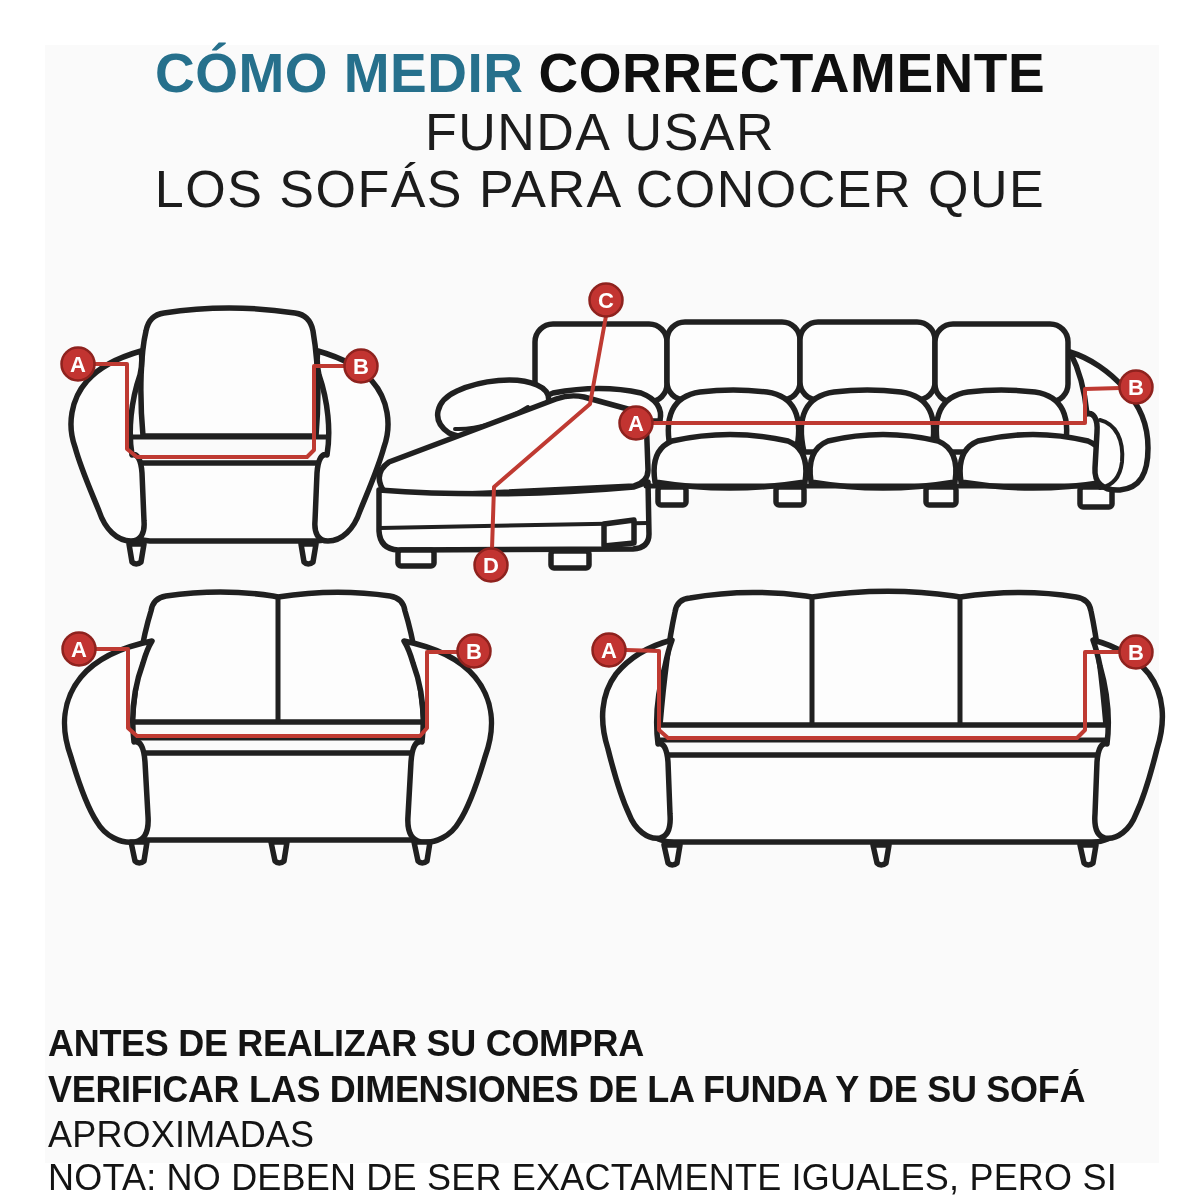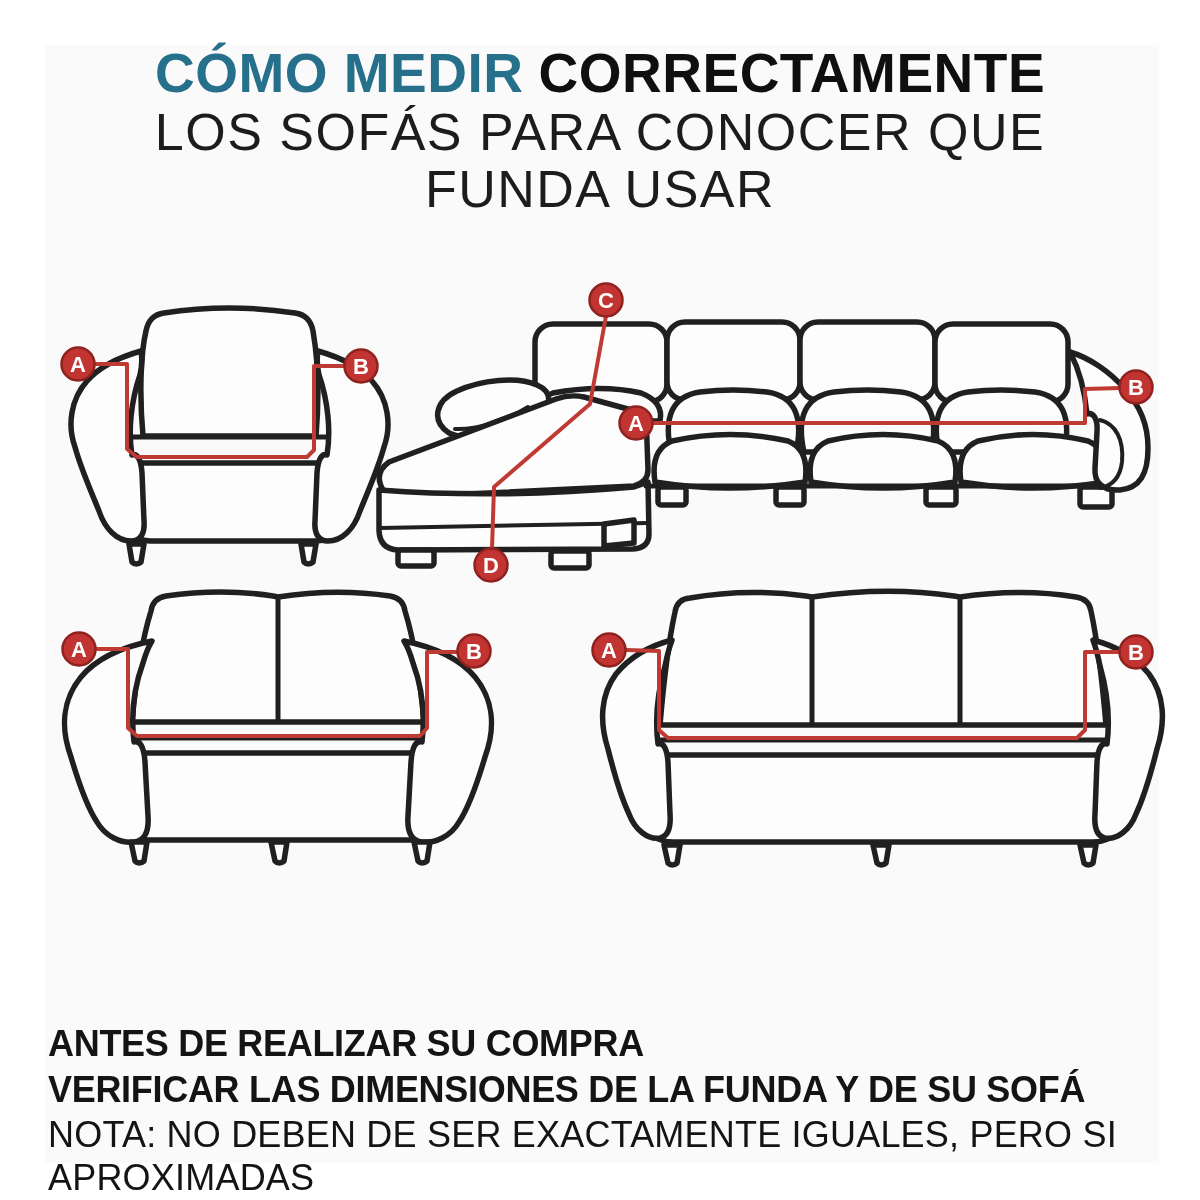--- a/index.html
+++ b/index.html
@@ -26,22 +26,22 @@
   .fn:first-of-type{margin-top:4px;}
 </style>
 </head>
 <body>
 
 <div class="canvas">
   <div class="panel"></div>
 
   <div class="header">
     <div class="t1"><span class="accent">CÓMO MEDIR</span><span>CORRECTAMENTE</span></div>
+    <div class="t2">FUNDA USAR</div>
     <div class="t2">LOS SOFÁS PARA CONOCER QUE</div>
-    <div class="t2">FUNDA USAR</div>
   </div>
 
   <svg class="art" viewBox="0 0 1200 1200">
 
     <g>
       <path class="ln" d="M 126,437 L 340,437"></path>
       <path class="ink" d="M 122,463 L 344,463 L 344,505 Q 344,540 316,541 L 150,541 Q 122,540 122,505 Z"></path>
       <path class="ink" d="M 143,436 C 139,392 141,352 146,331 Q 149,315 164,313 Q 229,303 295,313 Q 310,315 313,331 C 318,360 319,400 316,436 Z"></path>
       <path class="ink" d="M 141,351 C 120,357 99,367 87,381 C 71,399 67,425 75,447 C 81,469 91,491 99,511 C 105,529 117,541 131,541 C 141,541 145,533 144,521 L 142,473 C 141,459 137,453 132,455 C 128,431 131,401 140,375 Q 143,361 141,351 Z"></path>
       <path class="ink" d="M 318,351 C 339,357 360,367 372,381 C 388,399 392,425 384,447 C 378,469 368,491 360,511 C 354,529 342,541 328,541 C 318,541 314,533 315,521 L 317,473 C 318,459 322,453 327,455 C 331,431 328,401 319,375 Q 316,361 318,351 Z"></path>
@@ -145,16 +145,16 @@
       <g>
         <circle class="marker-circle" cx="1136" cy="652" r="16.5"></circle>
         <text class="marker-letter" x="1136" y="660">B</text>
       </g>
     </g>
   </svg>
 
   <div class="footer">
     <div class="fw">ANTES DE REALIZAR SU COMPRA</div>
     <div class="fw">VERIFICAR LAS DIMENSIONES DE LA FUNDA Y DE SU SOFÁ</div>
+    <div class="fn">APROXIMADAS</div>
     <div class="fn">NOTA: NO DEBEN DE SER EXACTAMENTE IGUALES, PERO SI</div>
-    <div class="fn">APROXIMADAS</div>
   </div>
 </div>
 
 </body></html>

